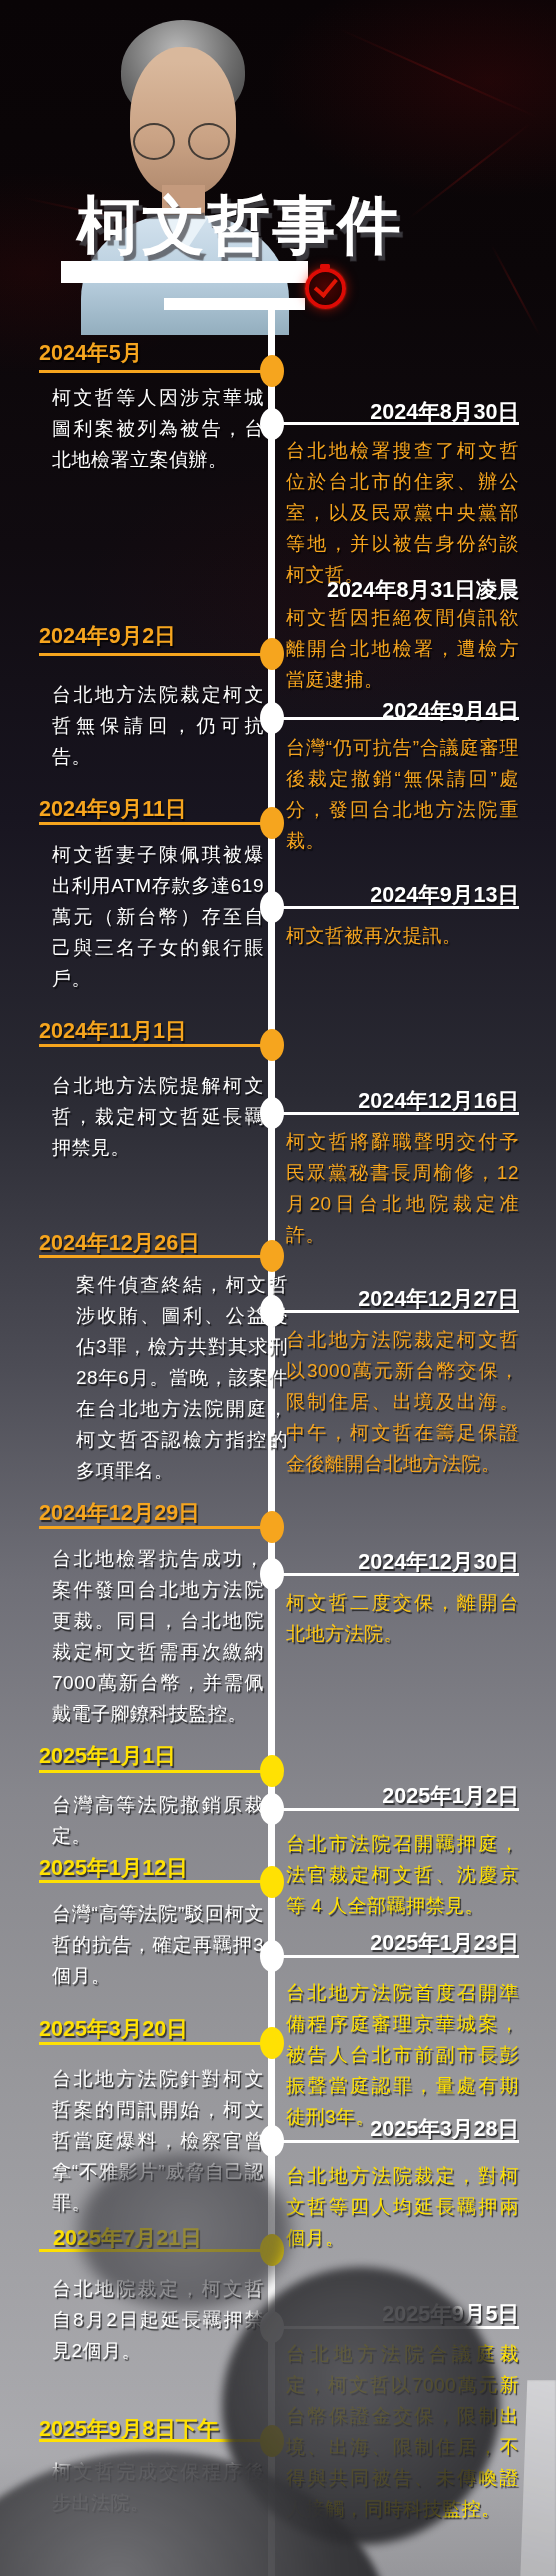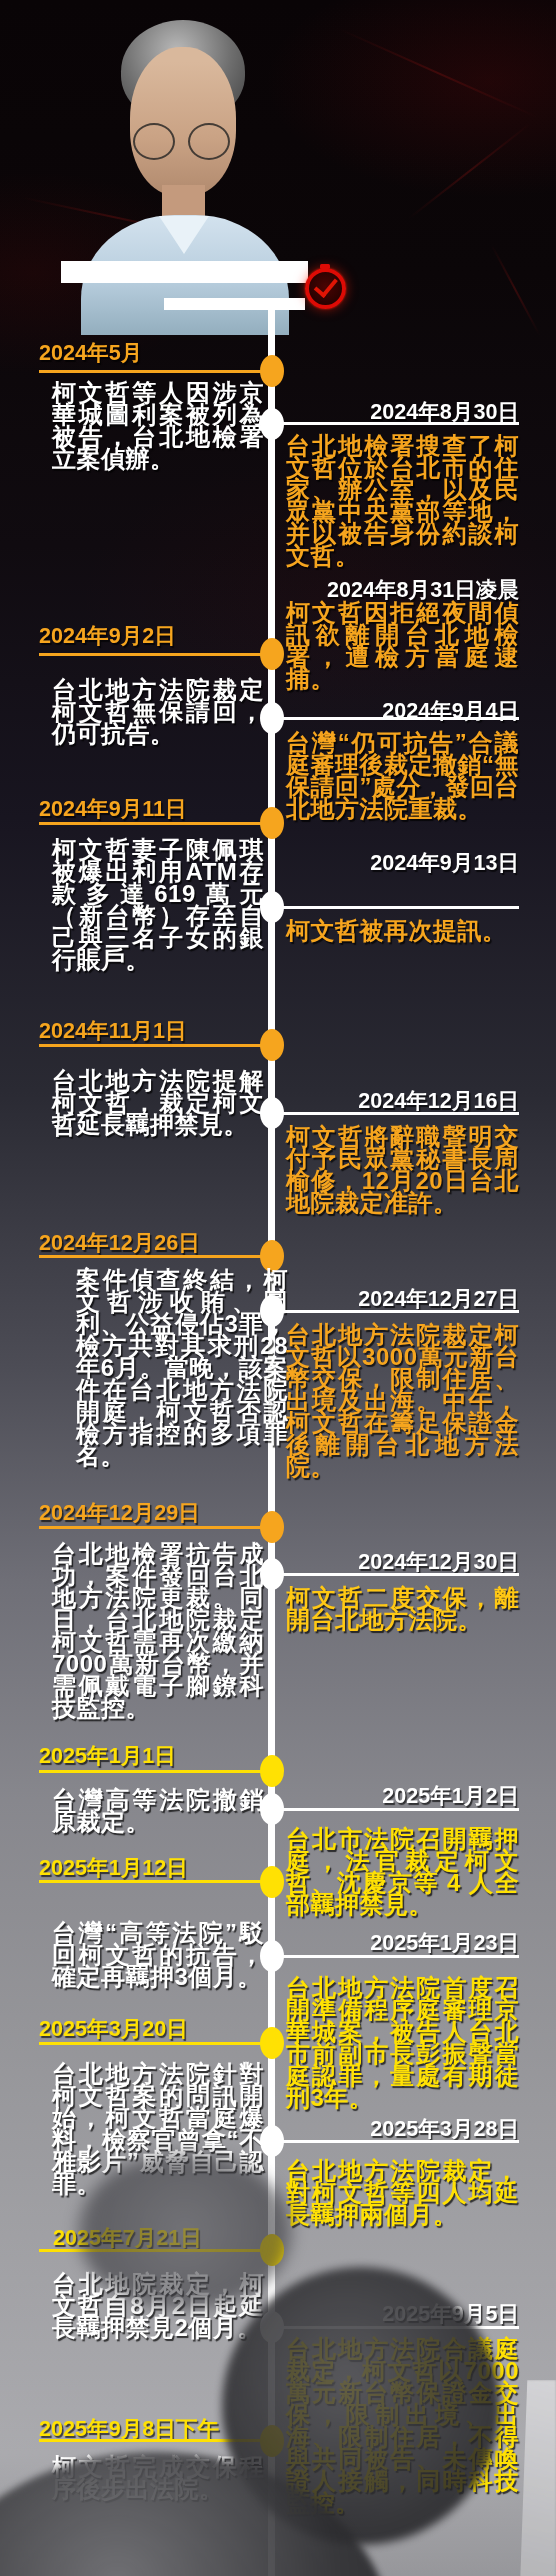--- a/index.html
+++ b/index.html
@@ -37,21 +37,21 @@
   #clock-icon::after{content:"";position:absolute;left:6.2px;top:7.2px;width:17.5px;height:9.3px;
     border-left:4.6px solid #e01505;border-bottom:4.6px solid #e01505;transform:rotate(-50deg);}
   #title-accent{position:absolute;left:339px;top:257px;font-size:62px;font-weight:900;color:#F8A61C;
     letter-spacing:-1px;text-shadow:5.2px 6.7px 1px rgba(38,38,42,.8);white-space:nowrap;}
   
   #axis{position:absolute;left:268px;top:308px;width:6.7px;height:2299px;background:#ffffff;}
   .entry-date{position:absolute;font-size:21.6px;font-weight:900;white-space:nowrap;
     text-shadow:1.5px 2.1px 1px rgba(0,0,0,.65);}
   .entry-connector{position:absolute;height:2.6px;}
   .timeline-dot{position:absolute;width:24px;height:32px;border-radius:50%;}
-  .entry-body{position:absolute;font-size:24px;font-weight:700;line-height:22px;letter-spacing:0.5px;
+  .entry-body{position:absolute;font-size:19px;font-weight:400;line-height:31px;letter-spacing:0.5px;
     text-align:justify;text-shadow:1.5px 2.1px 1px rgba(0,0,0,.7);}
   
   .gavel-a{position:absolute;left:-82px;top:2452px;width:474px;height:371px;border-radius:50%;
     background:radial-gradient(circle at 42% 35%,#6c6c70,#2e2e31 60%,#1d1d20);filter:blur(3.6px);opacity:.9;}
   .gavel-b{position:absolute;left:222px;top:2267px;width:278px;height:278px;border-radius:50%;
     background:radial-gradient(circle at 45% 40%,#4a4a4e,#252528 65%,#1a1a1d);filter:blur(4.1px);opacity:.85;}
   .gavel-c{position:absolute;left:77px;top:2154px;width:216px;height:155px;border-radius:50%;
     background:radial-gradient(circle at 50% 50%,#55555a,#35353a 70%,transparent);filter:blur(7.2px);opacity:.6;}
   .gavel-light{position:absolute;left:515px;top:2380px;width:41px;height:347px;
     background:linear-gradient(195deg,#dcdcde,#b9b9bc 60%,#97979a);clip-path:polygon(30% 0,100% 0,100% 100%,0 100%);
@@ -70,20 +70,21 @@
   <div id="portrait">
     <div class="p-hair"></div>
     <div class="p-face"></div>
     <div class="p-glass" style="left:61px;"></div>
     <div class="p-glass" style="left:116px;"></div>
     <div class="p-neck"></div>
     <div class="p-shirt"></div>
     <div class="p-collar"></div>
   </div>
 
+  <div id="title-main">柯文哲事件</div>
   <div class="title-bar" style="left:61px;top:261px;width:247px;height:21.6px;"></div>
   <div class="title-bar" style="left:164px;top:298px;width:141px;height:12.4px;"></div>
   <div id="clock-icon"></div>
 
   <div id="axis"></div>
 
   <div id="timeline-entries">
       <div class="entry-date" style="top: 338px; color: rgb(246, 165, 30); left: 39px;">2024年5月</div>
       <div class="entry-connector" style="left: 39px; width: 233px; top: 370px; background: rgb(246, 165, 30);"></div>
       <div class="timeline-dot" style="left: 260px; top: 355px; background: rgb(246, 165, 30);"></div>
@@ -99,21 +100,21 @@
       <div class="timeline-dot" style="left: 260px; top: 638px; background: rgb(246, 165, 30);"></div>
       <div class="entry-body" style="left: 52px; width: 212px; top: 679px; color: rgb(255, 255, 255);">台北地方法院裁定柯文哲無保請回，仍可抗告。</div>
       <div class="entry-date" style="top: 696px; color: rgb(255, 255, 255); right: 37px; text-align: right;">2024年9月4日</div>
       <div class="entry-connector" style="left: 272px; width: 247px; top: 717px; background: rgb(255, 255, 255);"></div>
       <div class="timeline-dot" style="left: 260px; top: 702px; background: rgb(255, 255, 255);"></div>
       <div class="entry-body" style="left: 286px; width: 233px; top: 732px; color: rgb(246, 165, 30);">台灣“仍可抗告”合議庭審理後裁定撤銷“無保請回”處分，發回台北地方法院重裁。</div>
       <div class="entry-date" style="top: 794px; color: rgb(246, 165, 30); left: 39px;">2024年9月11日</div>
       <div class="entry-connector" style="left: 39px; width: 233px; top: 822px; background: rgb(246, 165, 30);"></div>
       <div class="timeline-dot" style="left: 260px; top: 807px; background: rgb(246, 165, 30);"></div>
       <div class="entry-body" style="left: 52px; width: 212px; top: 839px; color: rgb(255, 255, 255);">柯文哲妻子陳佩琪被爆出利用ATM存款多達619萬元（新台幣）存至自己與三名子女的銀行賬戶。</div>
-      <div class="entry-date" style="top: 848px; color: rgb(255, 255, 255); right: 37px; text-align: right;">2024年9月13日</div>
+      <div class="entry-date" style="top: 880px; color: rgb(255, 255, 255); right: 37px; text-align: right;">2024年9月13日</div>
       <div class="entry-connector" style="left: 272px; width: 247px; top: 906px; background: rgb(255, 255, 255);"></div>
       <div class="timeline-dot" style="left: 260px; top: 891px; background: rgb(255, 255, 255);"></div>
       <div class="entry-body" style="left: 286px; width: 233px; top: 920px; color: rgb(246, 165, 30);">柯文哲被再次提訊。</div>
       <div class="entry-date" style="top: 1016px; color: rgb(246, 165, 30); left: 39px;">2024年11月1日</div>
       <div class="entry-connector" style="left: 39px; width: 233px; top: 1044px; background: rgb(246, 165, 30);"></div>
       <div class="timeline-dot" style="left: 260px; top: 1029px; background: rgb(246, 165, 30);"></div>
       <div class="entry-body" style="left: 52px; width: 212px; top: 1070px; color: rgb(255, 255, 255);">台北地方法院提解柯文哲，裁定柯文哲延長羈押禁見。</div>
       <div class="entry-date" style="top: 1086px; color: rgb(255, 255, 255); right: 37px; text-align: right;">2024年12月16日</div>
       <div class="entry-connector" style="left: 272px; width: 247px; top: 1112px; background: rgb(255, 255, 255);"></div>
       <div class="timeline-dot" style="left: 260px; top: 1097px; background: rgb(255, 255, 255);"></div>
@@ -138,21 +139,21 @@
       <div class="entry-connector" style="left: 39px; width: 233px; top: 1770px; background: rgb(255, 225, 3);"></div>
       <div class="timeline-dot" style="left: 260px; top: 1755px; background: rgb(255, 225, 3);"></div>
       <div class="entry-body" style="left: 52px; width: 212px; top: 1789px; color: rgb(255, 255, 255);">台灣高等法院撤銷原裁定。</div>
       <div class="entry-date" style="top: 1781px; color: rgb(255, 255, 255); right: 37px; text-align: right;">2025年1月2日</div>
       <div class="entry-connector" style="left: 272px; width: 247px; top: 1808px; background: rgb(255, 255, 255);"></div>
       <div class="timeline-dot" style="left: 260px; top: 1793px; background: rgb(255, 255, 255);"></div>
       <div class="entry-body" style="left: 286px; width: 233px; top: 1828px; color: rgb(255, 225, 3);">台北市法院召開羈押庭，法官裁定柯文哲、沈慶京等 4 人全部羈押禁見。</div>
       <div class="entry-date" style="top: 1853px; color: rgb(255, 225, 3); left: 39px;">2025年1月12日</div>
       <div class="entry-connector" style="left: 39px; width: 233px; top: 1880px; background: rgb(255, 225, 3);"></div>
       <div class="timeline-dot" style="left: 260px; top: 1866px; background: rgb(255, 225, 3);"></div>
-      <div class="entry-body" style="left: 52px; width: 212px; top: 1898px; color: rgb(255, 255, 255); margin-top: 24px;">台灣“高等法院”駁回柯文哲的抗告，確定再羈押3個月。</div>
+      <div class="entry-body" style="left: 52px; width: 212px; top: 1898px; color: rgb(255, 255, 255);">台灣“高等法院”駁回柯文哲的抗告，確定再羈押3個月。</div>
       <div class="entry-date" style="top: 1928px; color: rgb(255, 255, 255); right: 37px; text-align: right;">2025年1月23日</div>
       <div class="entry-connector" style="left: 272px; width: 247px; top: 1955px; background: rgb(255, 255, 255);"></div>
       <div class="timeline-dot" style="left: 260px; top: 1940px; background: rgb(255, 255, 255);"></div>
       <div class="entry-body" style="left: 286px; width: 233px; top: 1977px; color: rgb(255, 225, 3);">台北地方法院首度召開準備程序庭審理京華城案，被告人台北市前副市長彭振聲當庭認罪，量處有期徒刑3年。</div>
       <div class="entry-date" style="top: 2014px; color: rgb(255, 225, 3); left: 39px;">2025年3月20日</div>
       <div class="entry-connector" style="left: 39px; width: 233px; top: 2042px; background: rgb(255, 225, 3);"></div>
       <div class="timeline-dot" style="left: 260px; top: 2027px; background: rgb(255, 225, 3);"></div>
       <div class="entry-body" style="left: 52px; width: 212px; top: 2063px; color: rgb(255, 255, 255);">台北地方法院針對柯文哲案的問訊開始，柯文哲當庭爆料，檢察官曾拿“不雅影片”威脅自己認罪。</div>
       <div class="entry-date" style="top: 2114px; color: rgb(255, 255, 255); right: 37px; text-align: right;">2025年3月28日</div>
       <div class="entry-connector" style="left: 272px; width: 247px; top: 2140px; background: rgb(255, 255, 255);"></div>

